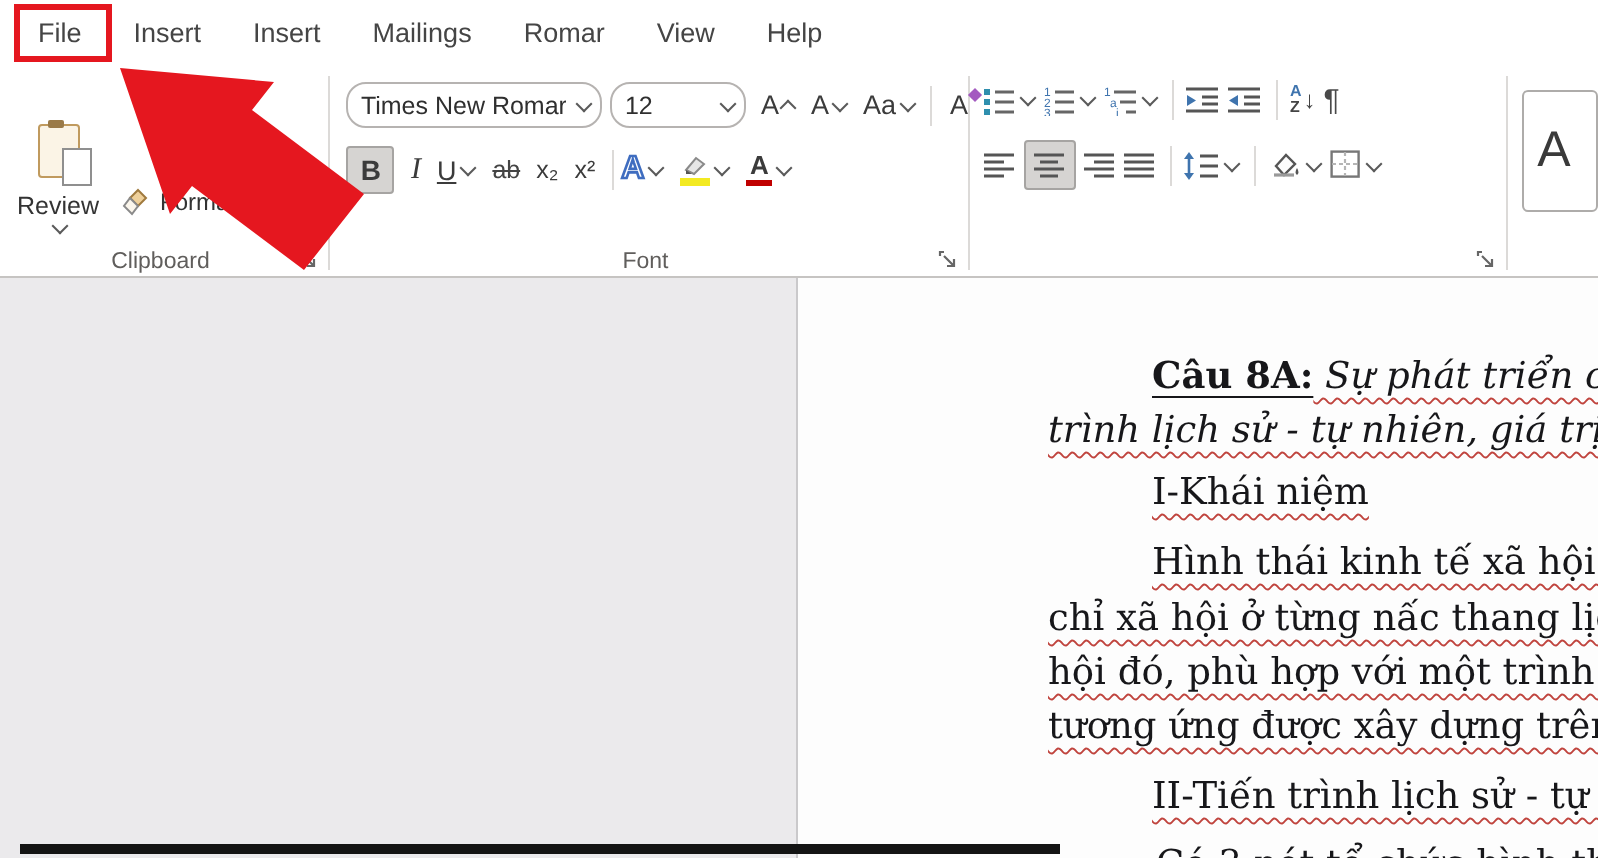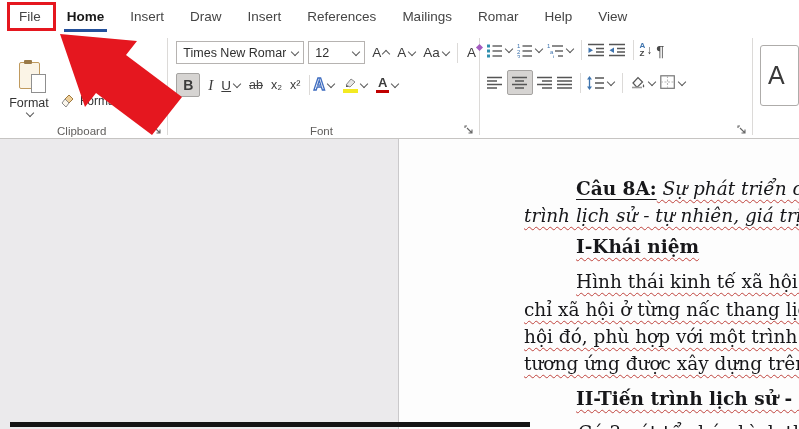--- a/index.html
+++ b/index.html
@@ -40,25 +40,25 @@
   .paste .lbl{font-size:12.5px;color:#333;margin-top:7px;}
   .clipcol{display:flex;flex-direction:column;gap:6px;padding-top:3px;}
   .cuticn{font-size:14px;color:#555;line-height:14px;}
   .copyic{position:relative;width:11px;height:14px;border:1.2px solid #787878;background:#fff;margin:2px 0 2px 1px;}
   .copyic::after{content:"";position:absolute;left:3px;top:3px;width:11px;height:14px;border:1.2px solid #787878;background:#fff;}
   .fprow{display:flex;align-items:center;gap:5px;margin-top:6px;white-space:nowrap;font-size:12px;color:#333;}
 
   
   .g-font{width:321px;padding:9px 0 0 8px;}
   .frow{display:flex;align-items:center;}
-  .combo{height:23px;border:1px solid #b6b3b1;border-radius:0;display:flex;align-items:center;
+  .combo{height:23px;border:1px solid #b6b3b1;border-radius:10px;display:flex;align-items:center;
          padding:0 4px 0 6px;font-size:12.5px;color:#2f2f2f;background:#fff;box-sizing:border-box;text-align:right;}
   .combo .val{overflow:hidden;white-space:nowrap;}
   .c-name{width:128px;justify-content:space-between;}
-  .c-size{width:57px;justify-content:space-between;margin-left:4px;}
+  .c-size{width:68px;justify-content:space-between;margin-left:4px;}
   .frow1 .btn{margin-left:7px;font-size:13.5px;}
   .frow2{margin-top:9px;}
   .frow2 .btn{margin-right:8px;}
   .bbox{width:22px;height:22px;font-weight:bold;font-size:14px;margin-right:4px;}
   .it{font-family:"Liberation Serif",serif;font-style:italic;font-size:15px;}
   .un{text-decoration:underline;font-size:13.5px;}
   .strike{text-decoration:line-through;font-size:12.5px;color:#444;}
   .scr{font-size:12.5px;}
   .fx{font-weight:bold;font-size:16px;color:#fff;-webkit-text-stroke:1.3px #3f6dc0;}
   .stack{display:inline-flex;flex-direction:column;align-items:center;line-height:1;}
@@ -89,73 +89,64 @@
   
   .doc{position:absolute;top:139px;left:0;width:799px;height:290px;background:#ebeaec;}
   .pageR{position:absolute;left:398px;top:0;width:401px;height:290px;background:#fdfdfd;
          border-left:1px solid #cac9cb;overflow:hidden;box-sizing:border-box;}
   .dl{position:absolute;white-space:nowrap;font-family:"DejaVu Serif","Liberation Serif",serif;
       font-size:18.5px;line-height:26px;color:#17171a;}
   .sq{text-decoration:underline;text-decoration-style:wavy;text-decoration-color:#c0443e;
       text-decoration-thickness:1px;text-underline-offset:4px;}
   .pfx{font-weight:bold;font-style:normal;text-decoration:underline;text-align:right;}
   .ital{font-style:italic;}
-  .bold{font-weight:bold;}
+  .bold{font-weight:normal;}
   .bbar{position:absolute;left:10px;top:283px;width:520px;height:5px;background:#141414;}
 
   
   .overlay{position:absolute;top:0;left:0;z-index:60;pointer-events:none;}
 </style>
 </head>
 <body>
 
 <div id="app">
 
   <div class="tabbar">
     <div class="tab">
         <span>File</span>
       </div>
-    <div class="tab active">
-        <span>Home</span>
-      </div>
     <div class="tab">
         <span>Insert</span>
       </div>
     <div class="tab">
-        <span>Draw</span>
-      </div>
-    <div class="tab">
         <span>Insert</span>
       </div>
     <div class="tab">
-        <span>References</span>
-      </div>
-    <div class="tab">
         <span>Mailings</span>
       </div>
     <div class="tab">
         <span>Romar</span>
       </div>
     <div class="tab">
+        <span>View</span>
+      </div>
+    <div class="tab">
         <span>Help</span>
-      </div>
-    <div class="tab">
-        <span>View</span>
       </div>
   </div>
   <div class="filebox"></div>
 
   <div class="ribbon">
 
     <div class="group g-clip">
       <div class="paste btn">
         <span class="clipic">
             <span class="pg"></span>
           </span>
-        <span class="lbl">Format</span>
+        <span class="lbl">Review</span>
         <i class="chev"></i>
       </div>
       <div class="clipcol">
         <span class="btn cuticn">
             <span>✂</span>
           </span>
         <span class="btn">
             <span class="copyic"></span>
           </span>
         <span class="fprow btn">

